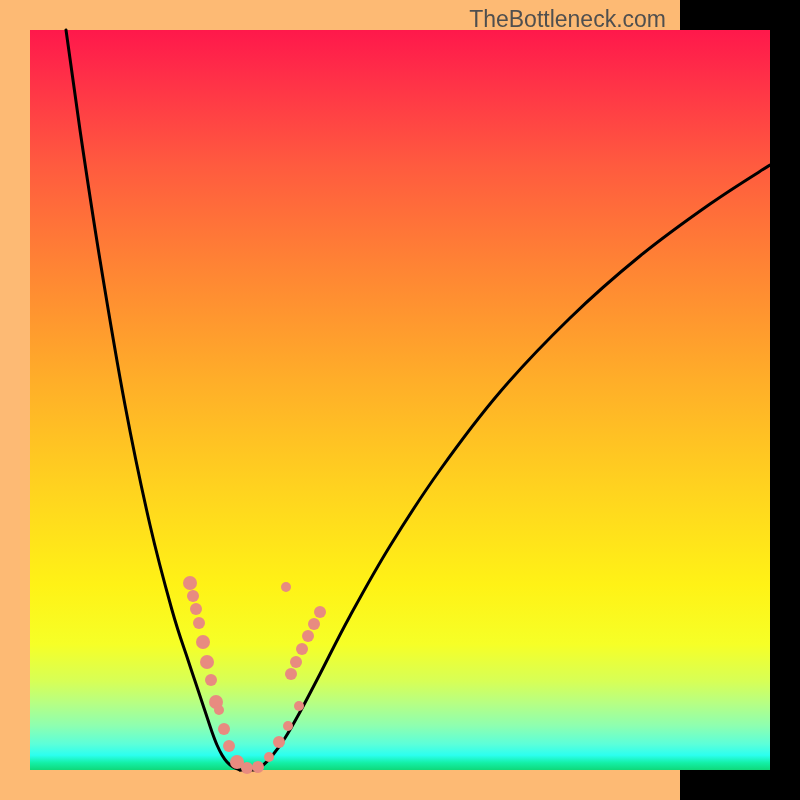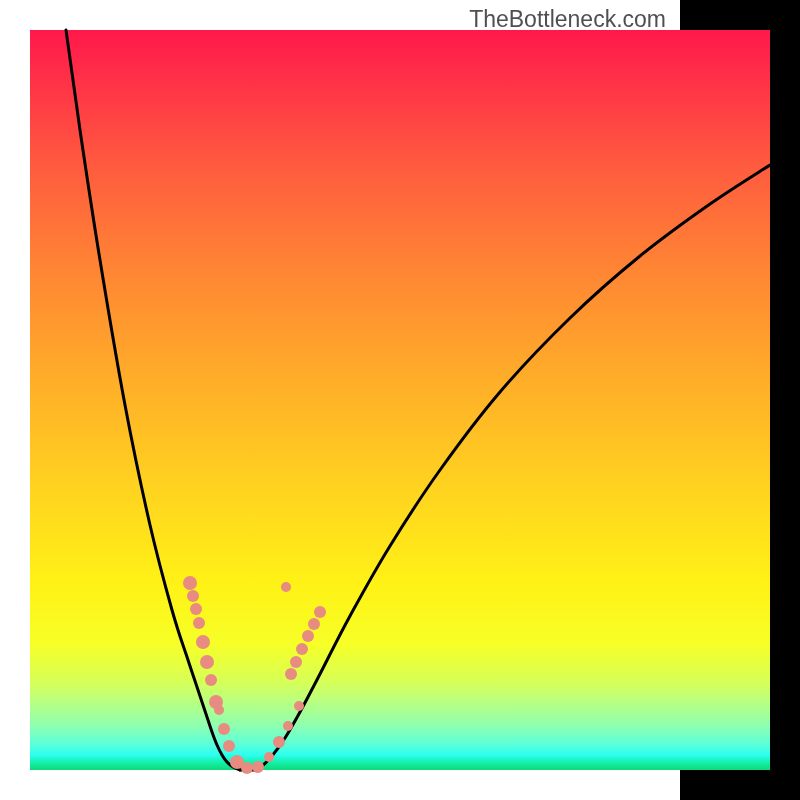--- a/index.html
+++ b/index.html
@@ -10,21 +10,21 @@
     overflow: hidden;
     background: #000;
     font-family: Arial, Helvetica, sans-serif;
   }
   .frame {
     position: absolute;
     left: 0;
     top: 0;
     width: 680px;
     height: 800px;
-    background: #ffffff;
+    background: #fdba74;
   }
   .plot {
     position: absolute;
     left: 30px;
     top: 30px;
     width: 740px;
     height: 740px;
     background: linear-gradient(
       to bottom,
       #ff184b 0%,

